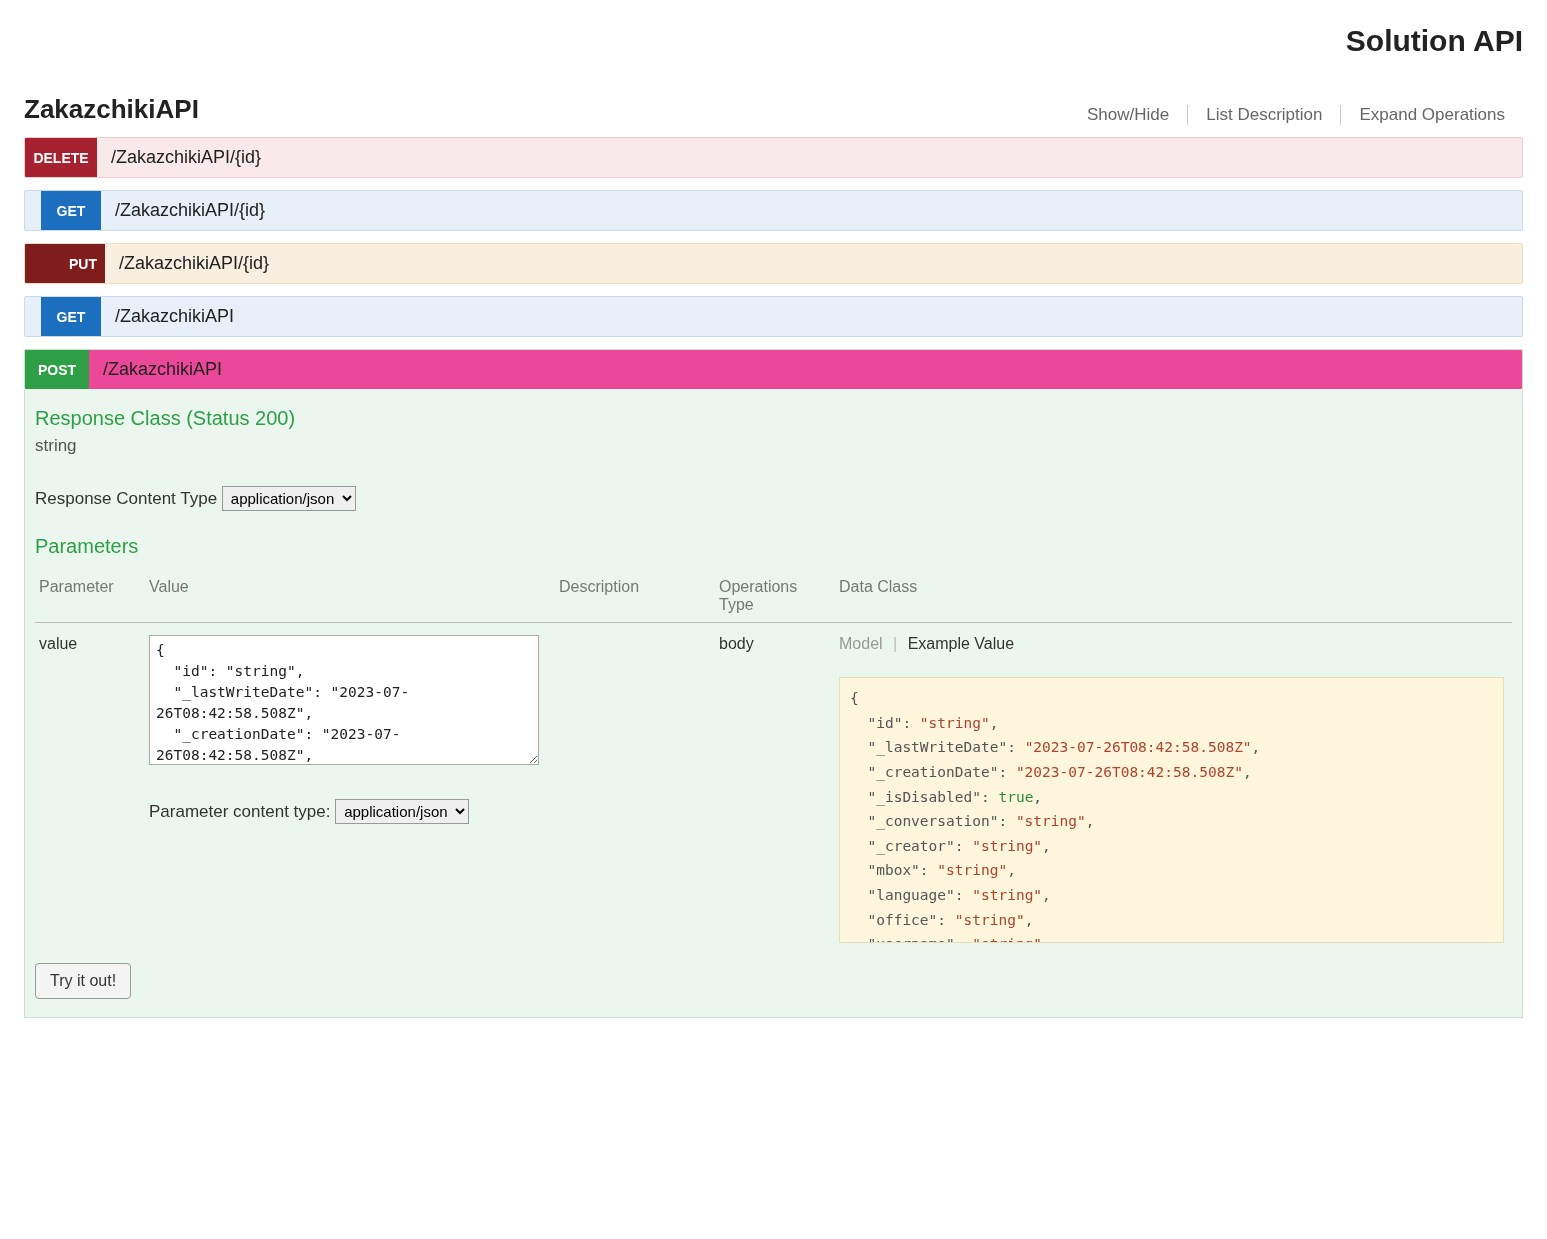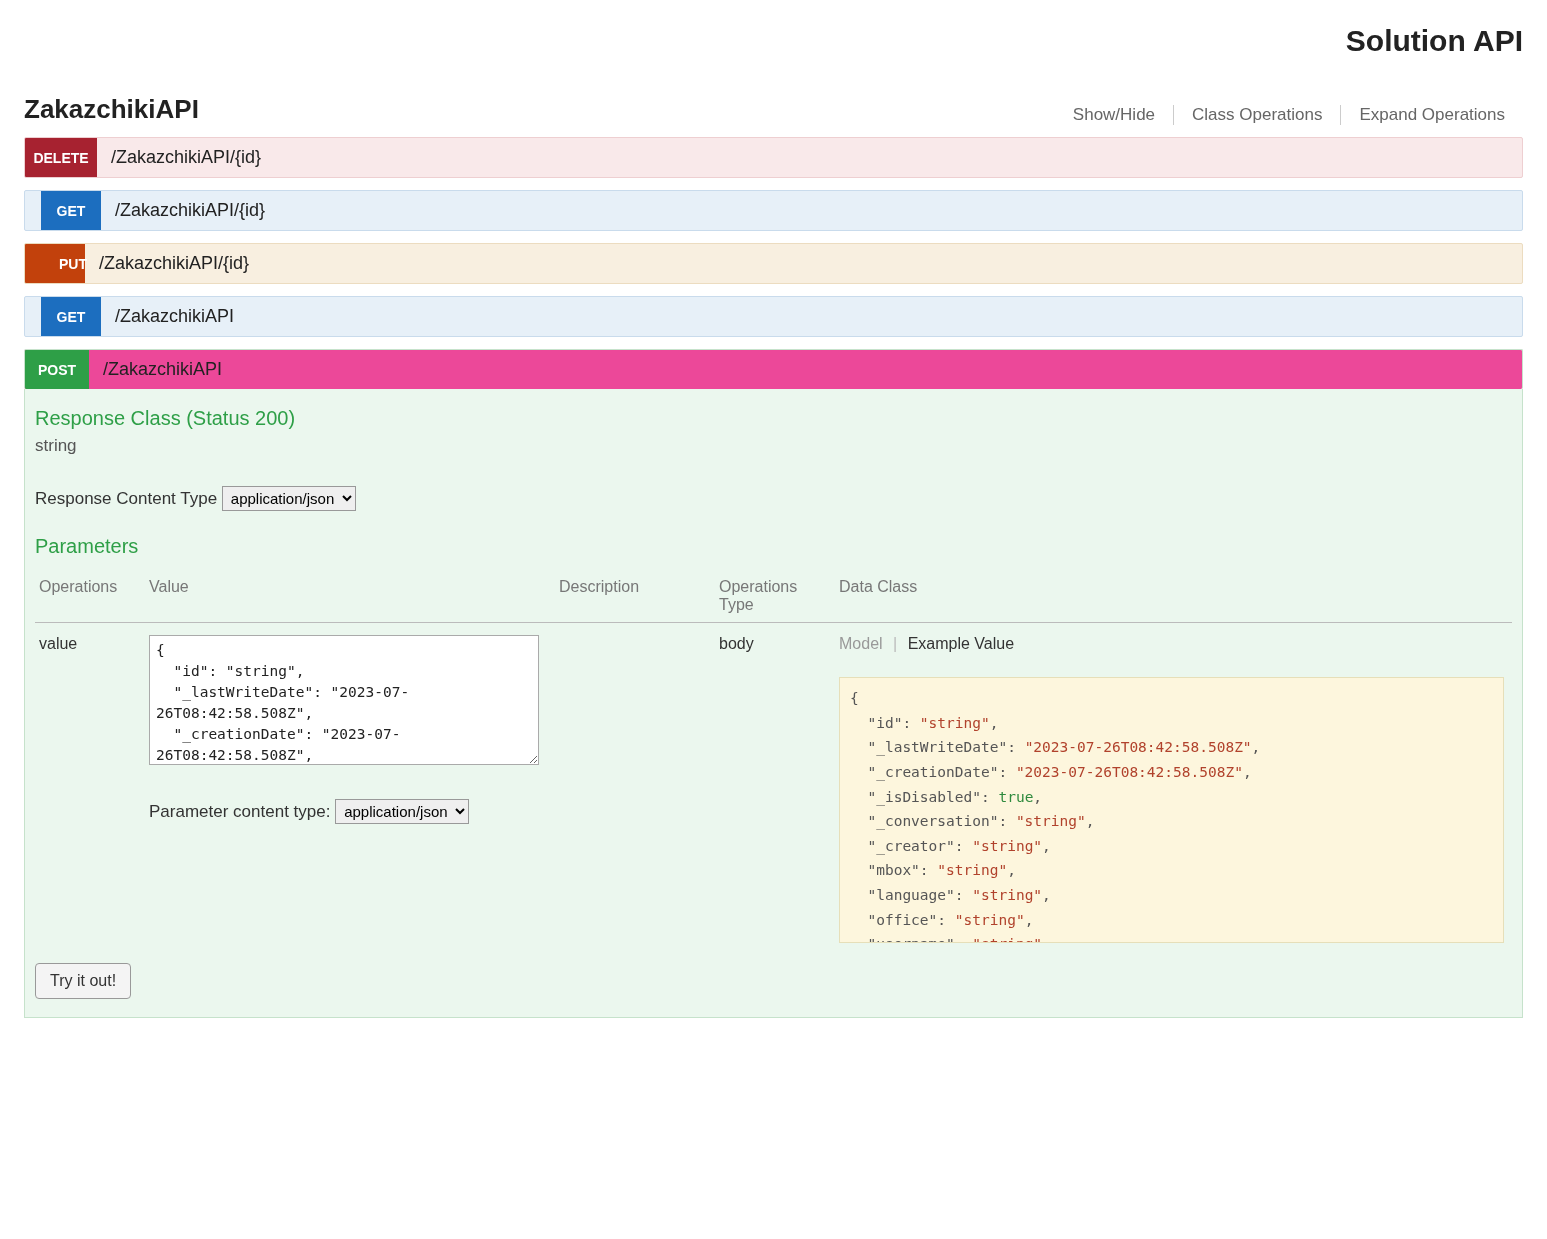--- a/index.html
+++ b/index.html
@@ -70,21 +70,21 @@
     font-weight: 400;
     color: #222;
     cursor: pointer;
     flex: 1;
   }
   .op-row.delete { background:#f9e9ea; border-color:#eecfd1; }
   .op-row.delete .op-badge { background:#a72230; }
   .op-row.get { background:#e7f0f8; border-color:#c9dbec;padding-left:16px; }
   .op-row.get .op-badge { background:#1c6ebf; width:60px; }
   .op-row.put { background:#f8efe0; border-color:#ecdcc0; }
-  .op-row.put .op-badge { background:#c2410c; width:60px;padding-left:36px; }
+  .op-row.put .op-badge { background:#7f1d1d; width:80px;padding-left:36px; }
   .op-row.post-closed { background:#ec4899; border-color:#c6e2cb; margin-bottom:0; border-bottom:0; }
   .op-row.post-closed .op-badge { background:#2e9f47; width:64px; }
   .op-body {
     background:#ebf7ee;
     border:1px solid #c6e2cb;
     border-top:0;
     padding: 18px 10px 18px 10px;
   }
   .resp-class {
     color:#2e9f47;
@@ -192,21 +192,21 @@
 </head>
 <body>
 
 <h1 class="main-title">Solution API</h1>
 
 <div class="api-header">
   <div class="api-title">ZakazchikiAPI</div>
   <div class="api-actions">
     <span class="action">Show/Hide</span>
     <span class="sep"></span>
-    <span class="action">Class Operations</span>
+    <span class="action">List Description</span>
     <span class="sep"></span>
     <span class="action">Expand Operations</span>
   </div>
 </div>
 
 <div id="ops-container">
     <div class="op-row delete">
       <div class="op-badge">DELETE</div>
       <div class="op-path">/ZakazchikiAPI/{id}</div>
     </div>
@@ -237,21 +237,21 @@
     <select>
       <option>application/json</option>
     </select>
   </div>
 
   <div class="params-title">Parameters</div>
 
   <table class="params">
     <thead>
       <tr>
-        <th style="width:110px">Operations</th>
+        <th style="width:110px">Parameter</th>
         <th style="width:410px">Value</th>
         <th style="width:160px">Description</th>
         <th style="width:120px">
           <div style="max-width:90px">Operations Type</div>
         </th>
         <th>Data Class</th>
       </tr>
     </thead>
     <tbody>
       <tr>

